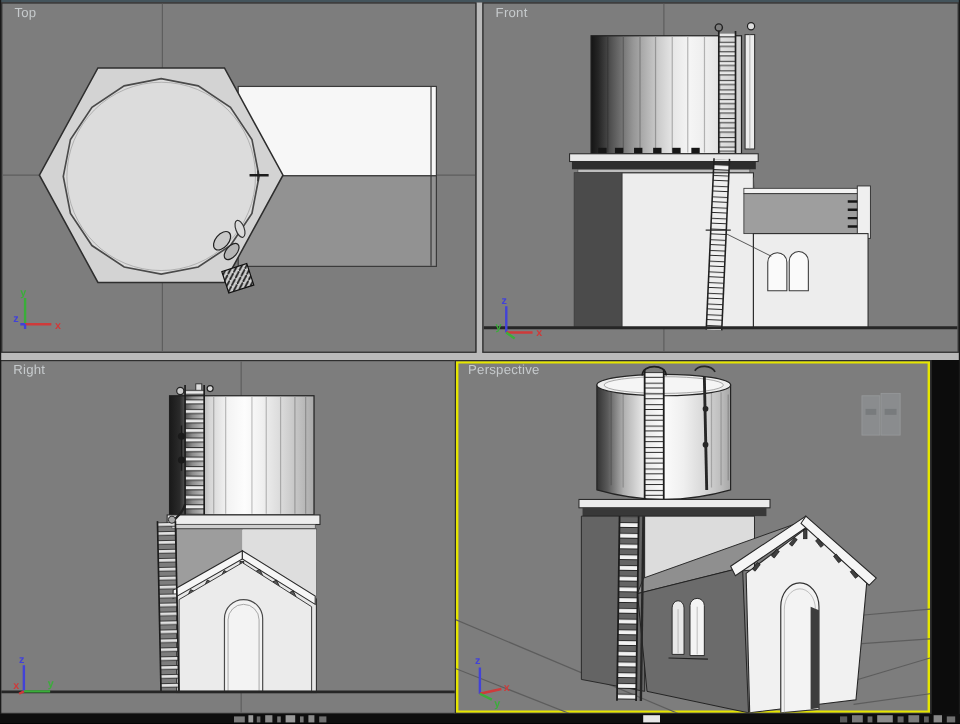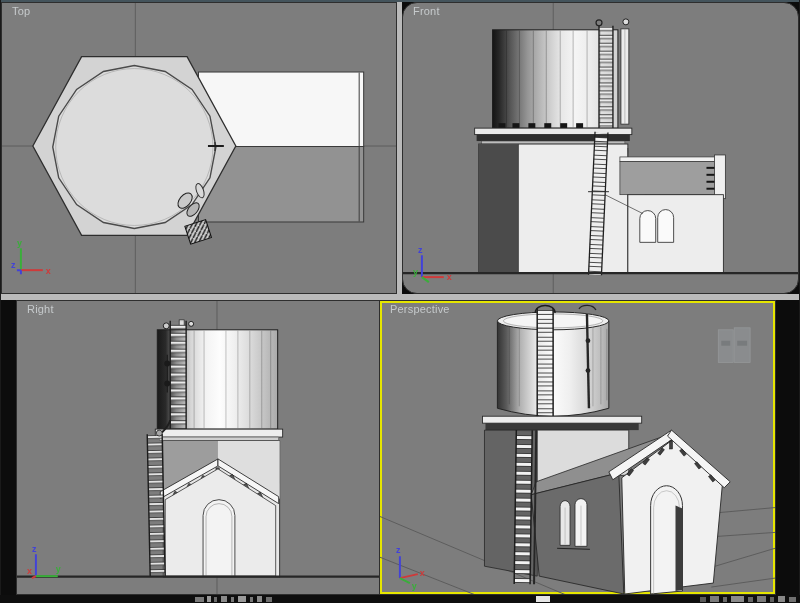--- a/index.html
+++ b/index.html
@@ -6,22 +6,22 @@
   .frame{position:relative;width:800px;height:603px;background:#0c0c0c;overflow:hidden;
          font-family:"Liberation Sans",sans-serif;}
   .top-border{position:absolute;left:0;top:0;width:800px;height:2px;background:var(--window-frame-top,#44545c);}
   .edge-l{position:absolute;left:0;top:0;width:1px;height:595px;background:#1a1a1a;}
   .edge-r{position:absolute;right:0;top:0;width:1px;height:595px;background:#1a1a1a;}
   .sep-v{position:absolute;left:397px;top:2px;width:5px;height:593px;background:var(--separator,#bababa);}
   .sep-h{position:absolute;left:0;top:294px;width:800px;height:6px;background:var(--separator,#bababa);}
   .viewport{position:absolute;background:var(--viewport-bg,#7d7d7d);border:1px solid #2e2e2e;box-sizing:border-box;padding-left:16px;}
   .viewport.active{box-shadow:inset 0 0 0 2px var(--active-border,#e6e600);}
   .vp-tl{left:1px;top:2px;width:396px;height:292px;}
-  .vp-tr{left:402px;top:2px;width:397px;height:292px;border-radius:15px;}
-  .vp-bl{left:16px;top:300px;width:396px;height:295px;}
+  .vp-tr{left:402px;top:2px;width:397px;height:292px;}
+  .vp-bl{left:0;top:300px;width:396px;height:295px;}
   .vp-br{left:379px;top:300px;width:397px;height:295px;}
   .vp-label{position:absolute;left:10px;top:2px;font-size:11px;color:var(--label-text,#c6cacc);
             letter-spacing:.2px;z-index:5;cursor:default;}
   .canvas{position:absolute;left:0;top:0;width:100%;height:100%;display:block;}
   .axis-label{font:bold 9px "Liberation Sans",sans-serif;}
   .ax-x{fill:var(--axis-x,#cf3a3a);} .ax-y{fill:var(--axis-y,#3aae3a);} .ax-z{fill:var(--axis-z,#4242d8);}
   .ax-line-x{stroke:var(--axis-x,#cf3a3a);stroke-width:2;}
   .ax-line-y{stroke:var(--axis-y,#3aae3a);stroke-width:2;}
   .ax-line-z{stroke:var(--axis-z,#4242d8);stroke-width:2;}
   .gridline{stroke:var(--grid-line,#5e5e5e);stroke-width:1;}

